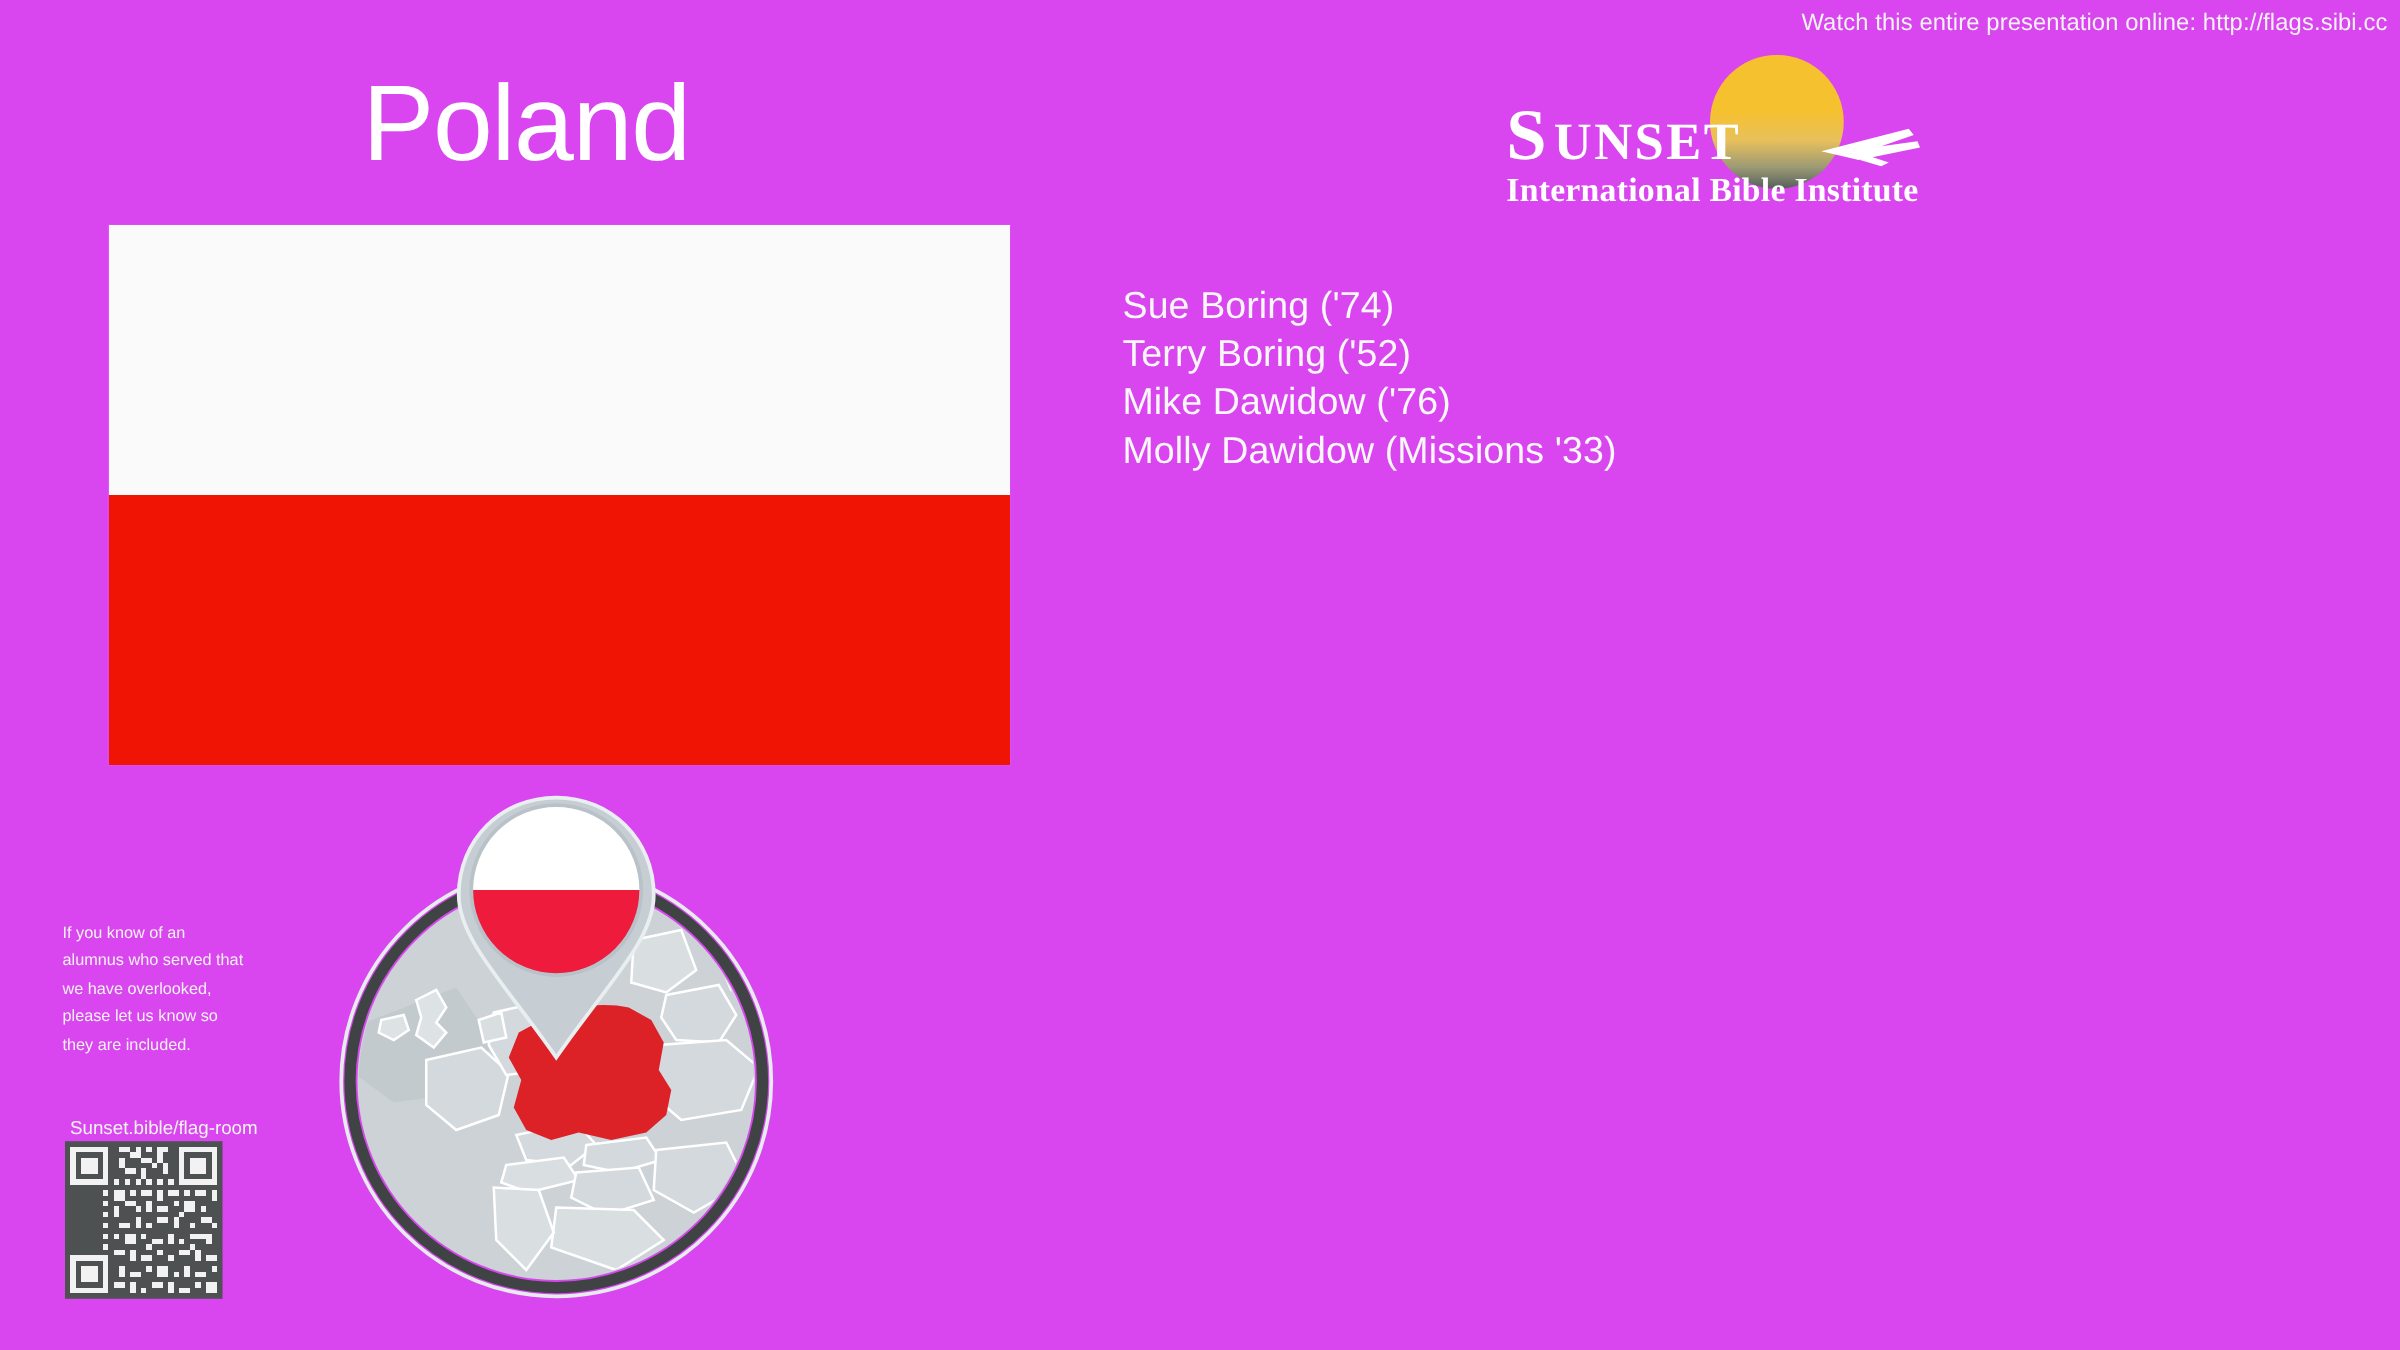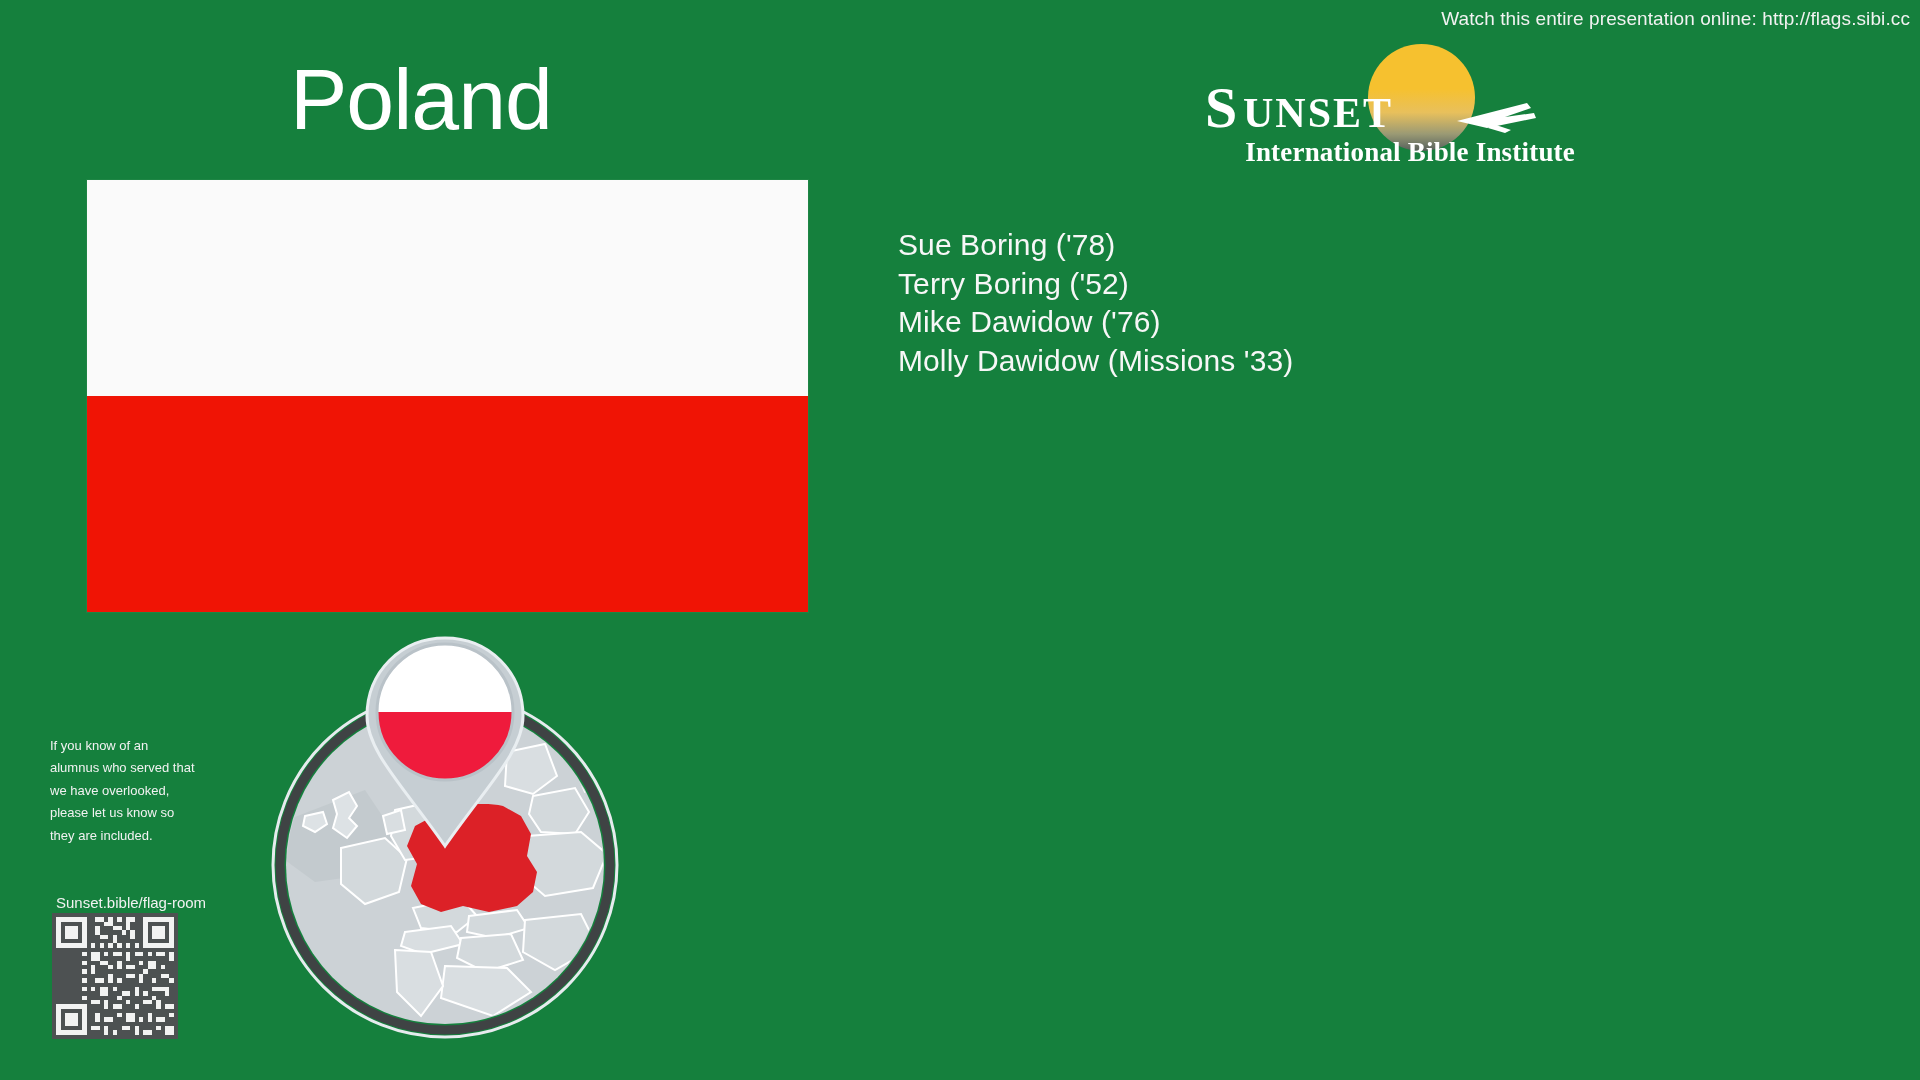--- a/index.html
+++ b/index.html
@@ -14,21 +14,21 @@
     position: relative;
     overflow: hidden;
     font-family: "Liberation Sans", sans-serif;
     color: #ffffff;
     -webkit-font-smoothing: antialiased;
   }
 
   .slide {
     position: absolute;
     inset: 0;
-    background: #15803d;
+    background: #d946ef;
   }
 
   
   .top-banner {
     position: absolute;
     top: 6px;
     right: 10px;
     font-size: 19px;
     line-height: 26px;
     color: #f2f2f2;
@@ -111,21 +111,21 @@
     top: 31px;
     width: 370px;
     height: 66px;
   }
   .logo-wordmark svg { display: block; }
   .logo-sub {
     position: absolute;
     left: 0;
     top: 92px;
     width: 370px;
-    text-align: right;
+    text-align: left;
     font-family: "Liberation Serif", serif;
     font-weight: bold;
     font-size: 27px;
     line-height: 32px;
     color: #ffffff;
     letter-spacing: .2px;
   }
 
   
   .note {
@@ -189,21 +189,21 @@
         <g fill="#ffffff">
           <path d="M252 46 L322 28 L326 33 L300 42 L329 38 L331 43 L282 53 Z"></path>
           <path d="M288 49 L306 55 L300 58 L283 53 Z"></path>
         </g>
       </svg>
     </div>
     <div class="logo-sub">International Bible Institute</div>
   </div>
 
   <div class="alumni-list">
-    <div class="alumni-name">Sue Boring ('78)</div>
+    <div class="alumni-name">Sue Boring ('74)</div>
     <div class="alumni-name">Terry Boring ('52)</div>
     <div class="alumni-name">Mike Dawidow ('76)</div>
     <div class="alumni-name">Molly Dawidow (Missions '33)</div>
   </div>
 
   <div class="note">If you know of an alumnus who served that we have overlooked, please let us know so they are included.</div>
 
   <div class="qr-caption">Sunset.bible/flag-room</div>
 
   <div class="qr-code">

